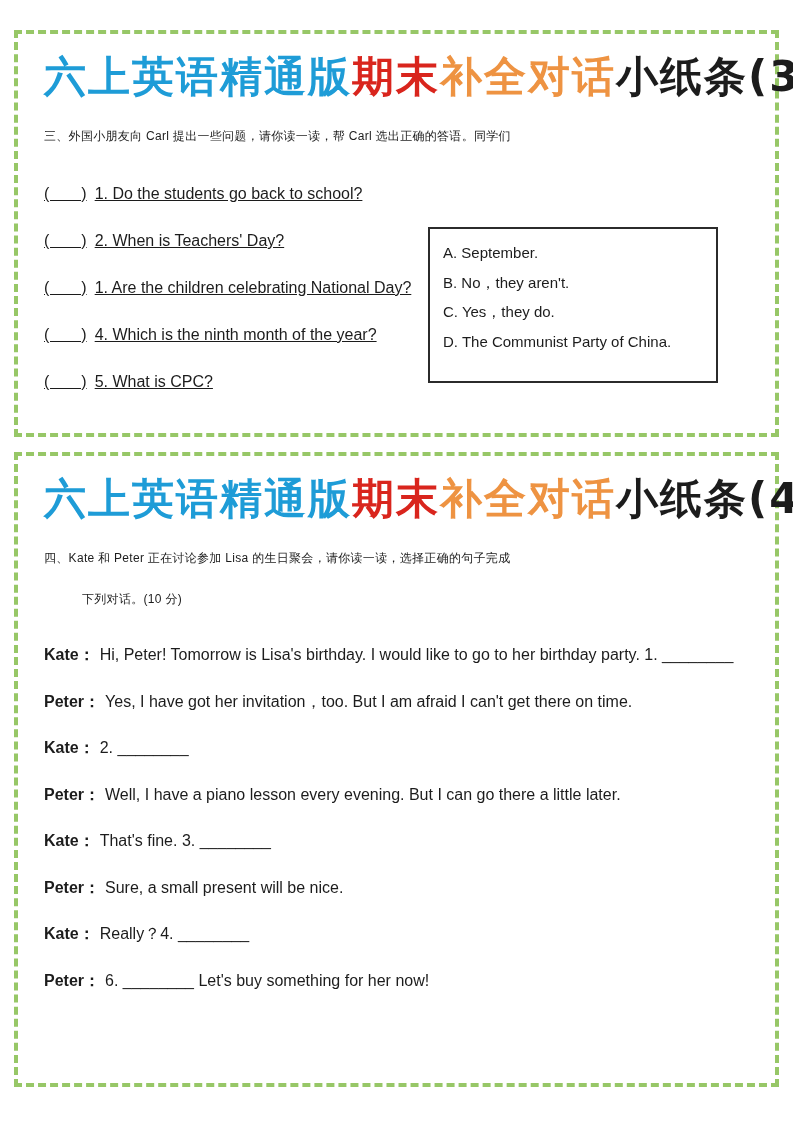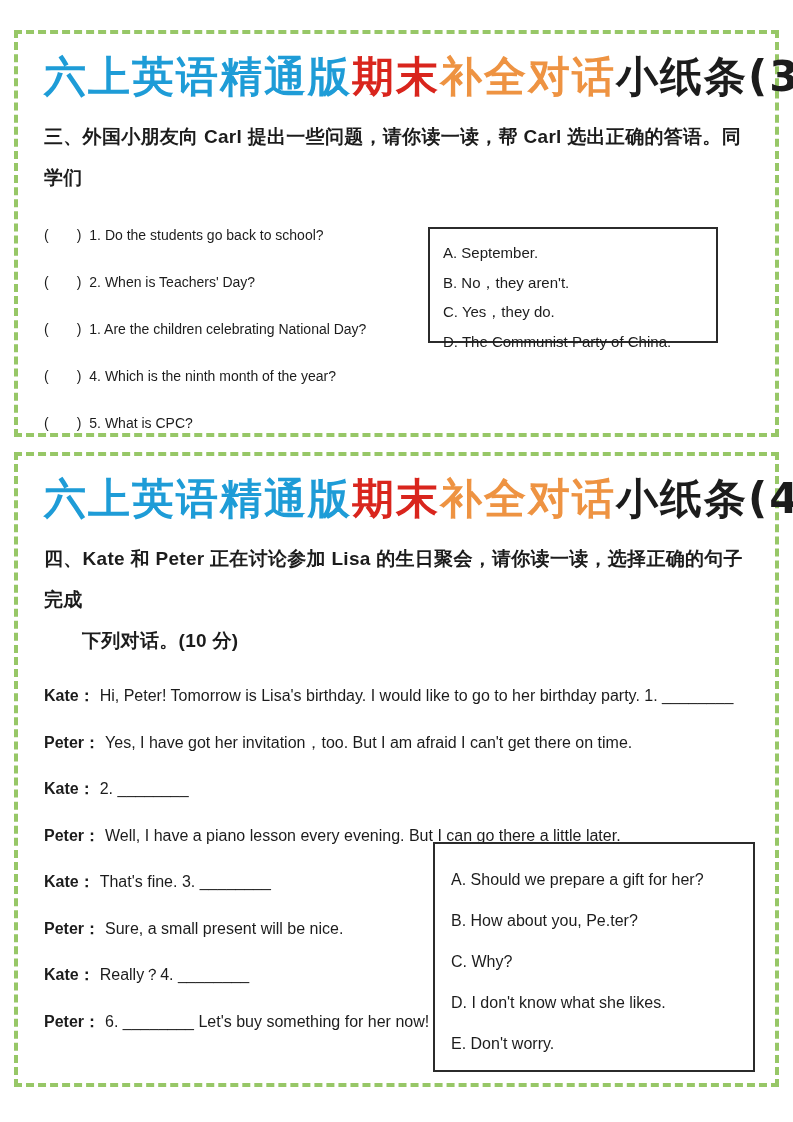--- a/index.html
+++ b/index.html
@@ -26,43 +26,44 @@
     font-size: 42px;
     font-weight: bold;
     letter-spacing: 2px;
     line-height: 54px;
     margin-top: 6px;
     font-family: "DejaVu Sans", "Liberation Sans", sans-serif;
     white-space: nowrap;
   }
   .instr {
     margin-top: 12px;
-    font-size: 19px;
-    font-weight: 700;
+    font-size: 12px;
+    font-weight: 400;
     line-height: 41px;
     letter-spacing: 0.3px;
   }
   .instr .line { display: block; }
   .indent { padding-left: 38px; }
 
   .questions { margin-top: 12px; }
   .qrow {
-    font-size: 14px;
+    font-size: 16px;
     line-height: 20px;
     margin-top: 27px;
     white-space: nowrap;
+    text-decoration: underline;
   }
   .qrow .paren { margin-right: 8px; }
 
   .ansbox {
     position: absolute;
     border: 2px solid #2b2b2b;
     background: #ffffff;
   }
-  .ansbox1 { left: 410px; top: 193px; width: 290px; height: 116px; padding: 15px 0 0 13px; }
+  .ansbox1 { left: 410px; top: 193px; width: 290px; height: 156px; padding: 15px 0 0 13px; }
   .ansbox1 .opt { font-size: 15px; line-height: 17px; margin-bottom: 12.5px; white-space: nowrap; }
   .ansbox2 { left: 415px; top: 386px; width: 322px; height: 230px; padding: 26px 0 0 16px; }
   .ansbox2 .opt { font-size: 16px; line-height: 20px; margin-bottom: 21px; white-space: nowrap; }
 
   .dialogue { margin-top: 24px; }
   .drow {
     font-size: 16px;
     line-height: 21px;
     margin-bottom: 25.5px;
     white-space: nowrap;
@@ -136,22 +137,15 @@
         <span class="speaker">Peter：</span><span class="dtext">Sure, a small present will be nice.</span>
       </div>
       <div class="drow">
         <span class="speaker">Kate：</span><span class="dtext">Really？4. ________</span>
       </div>
       <div class="drow">
         <span class="speaker">Peter：</span><span class="dtext">6. ________ Let's buy something for her now!</span>
       </div>
     </div>
 
-    <div class="ansbox ansbox2">
-      <div class="opt">A. Should we prepare a gift for her?</div>
-      <div class="opt">B. How about you, Pe.ter?</div>
-      <div class="opt">C. Why?</div>
-      <div class="opt">D. I don't know what she likes.</div>
-      <div class="opt">E. Don't worry.</div>
-    </div>
   </section>
 
 </div>
 
 </body></html>

